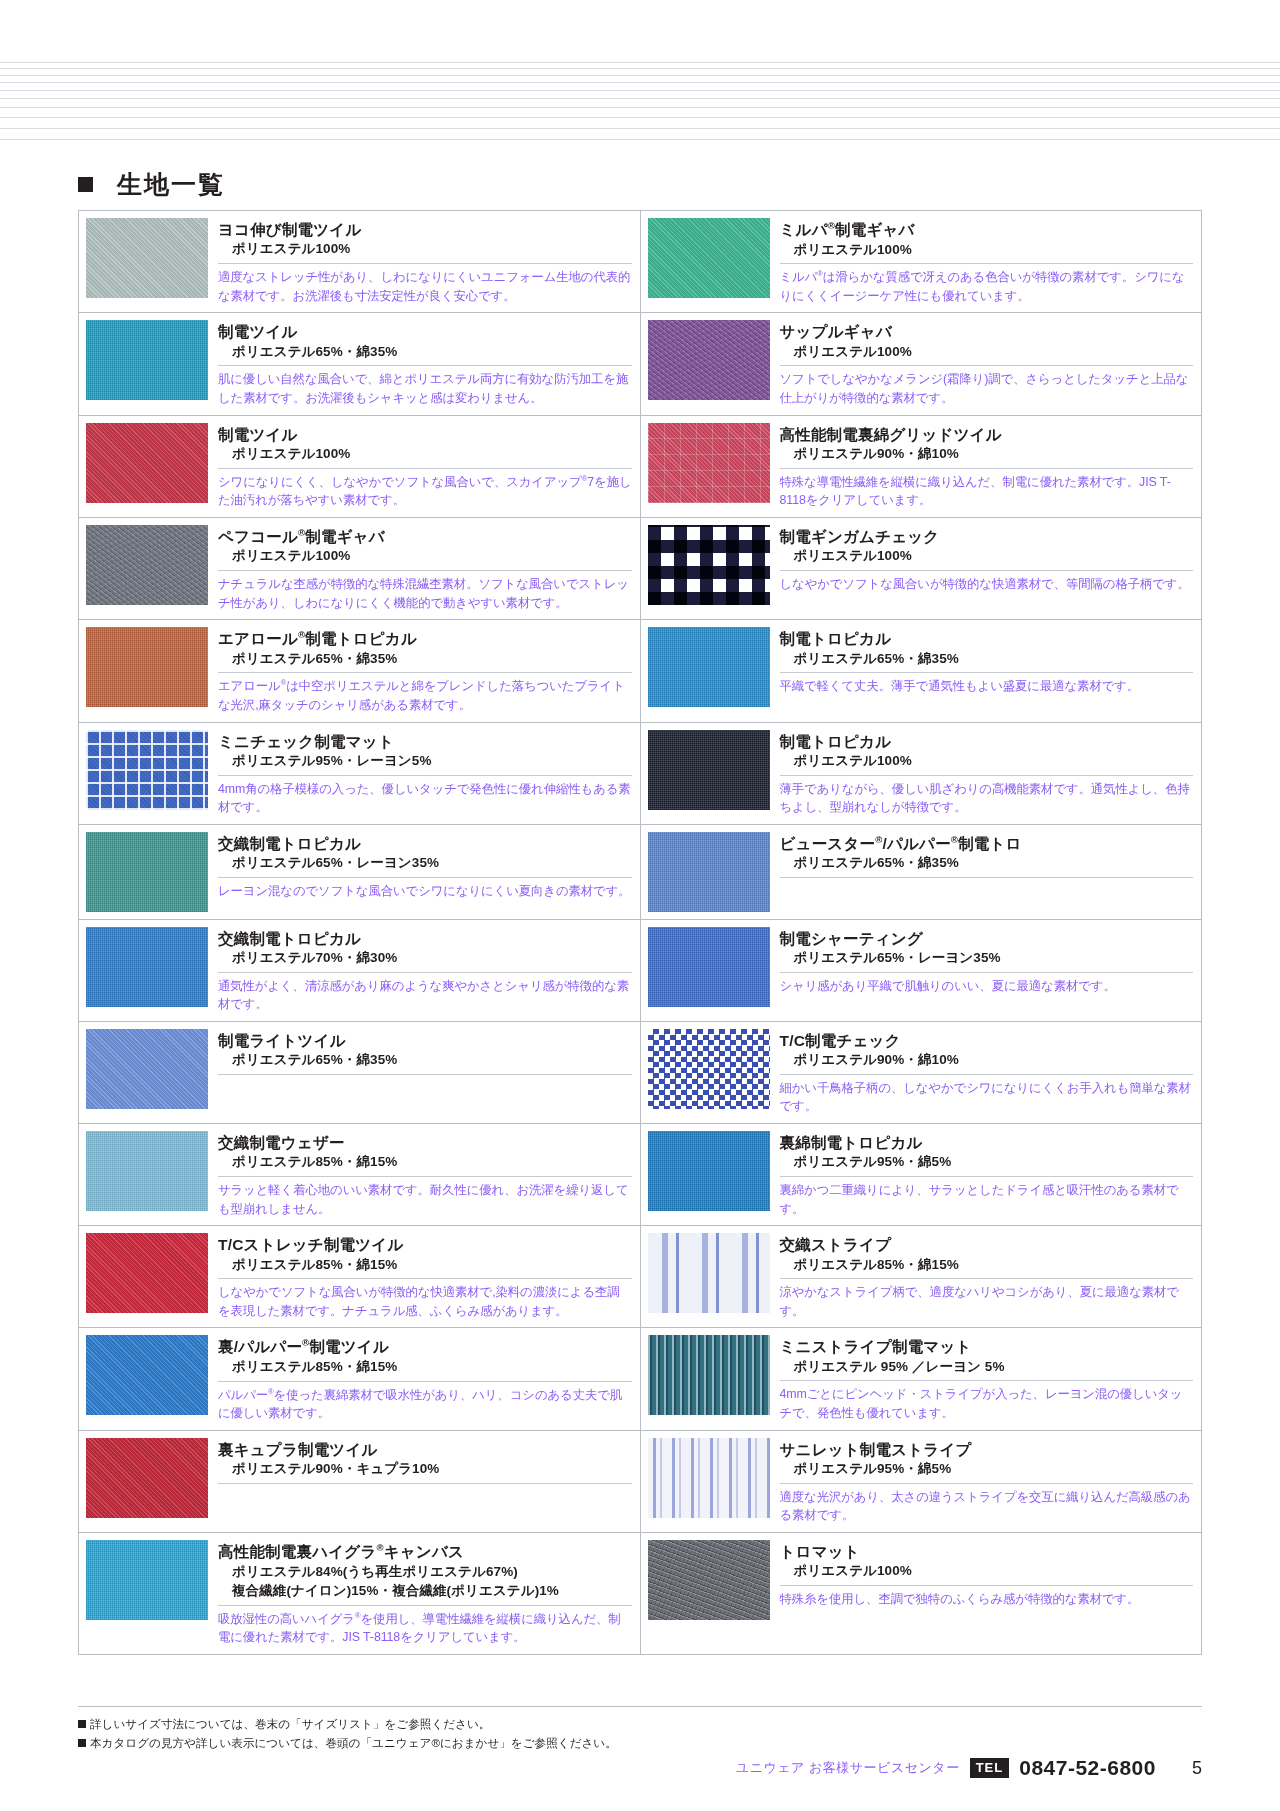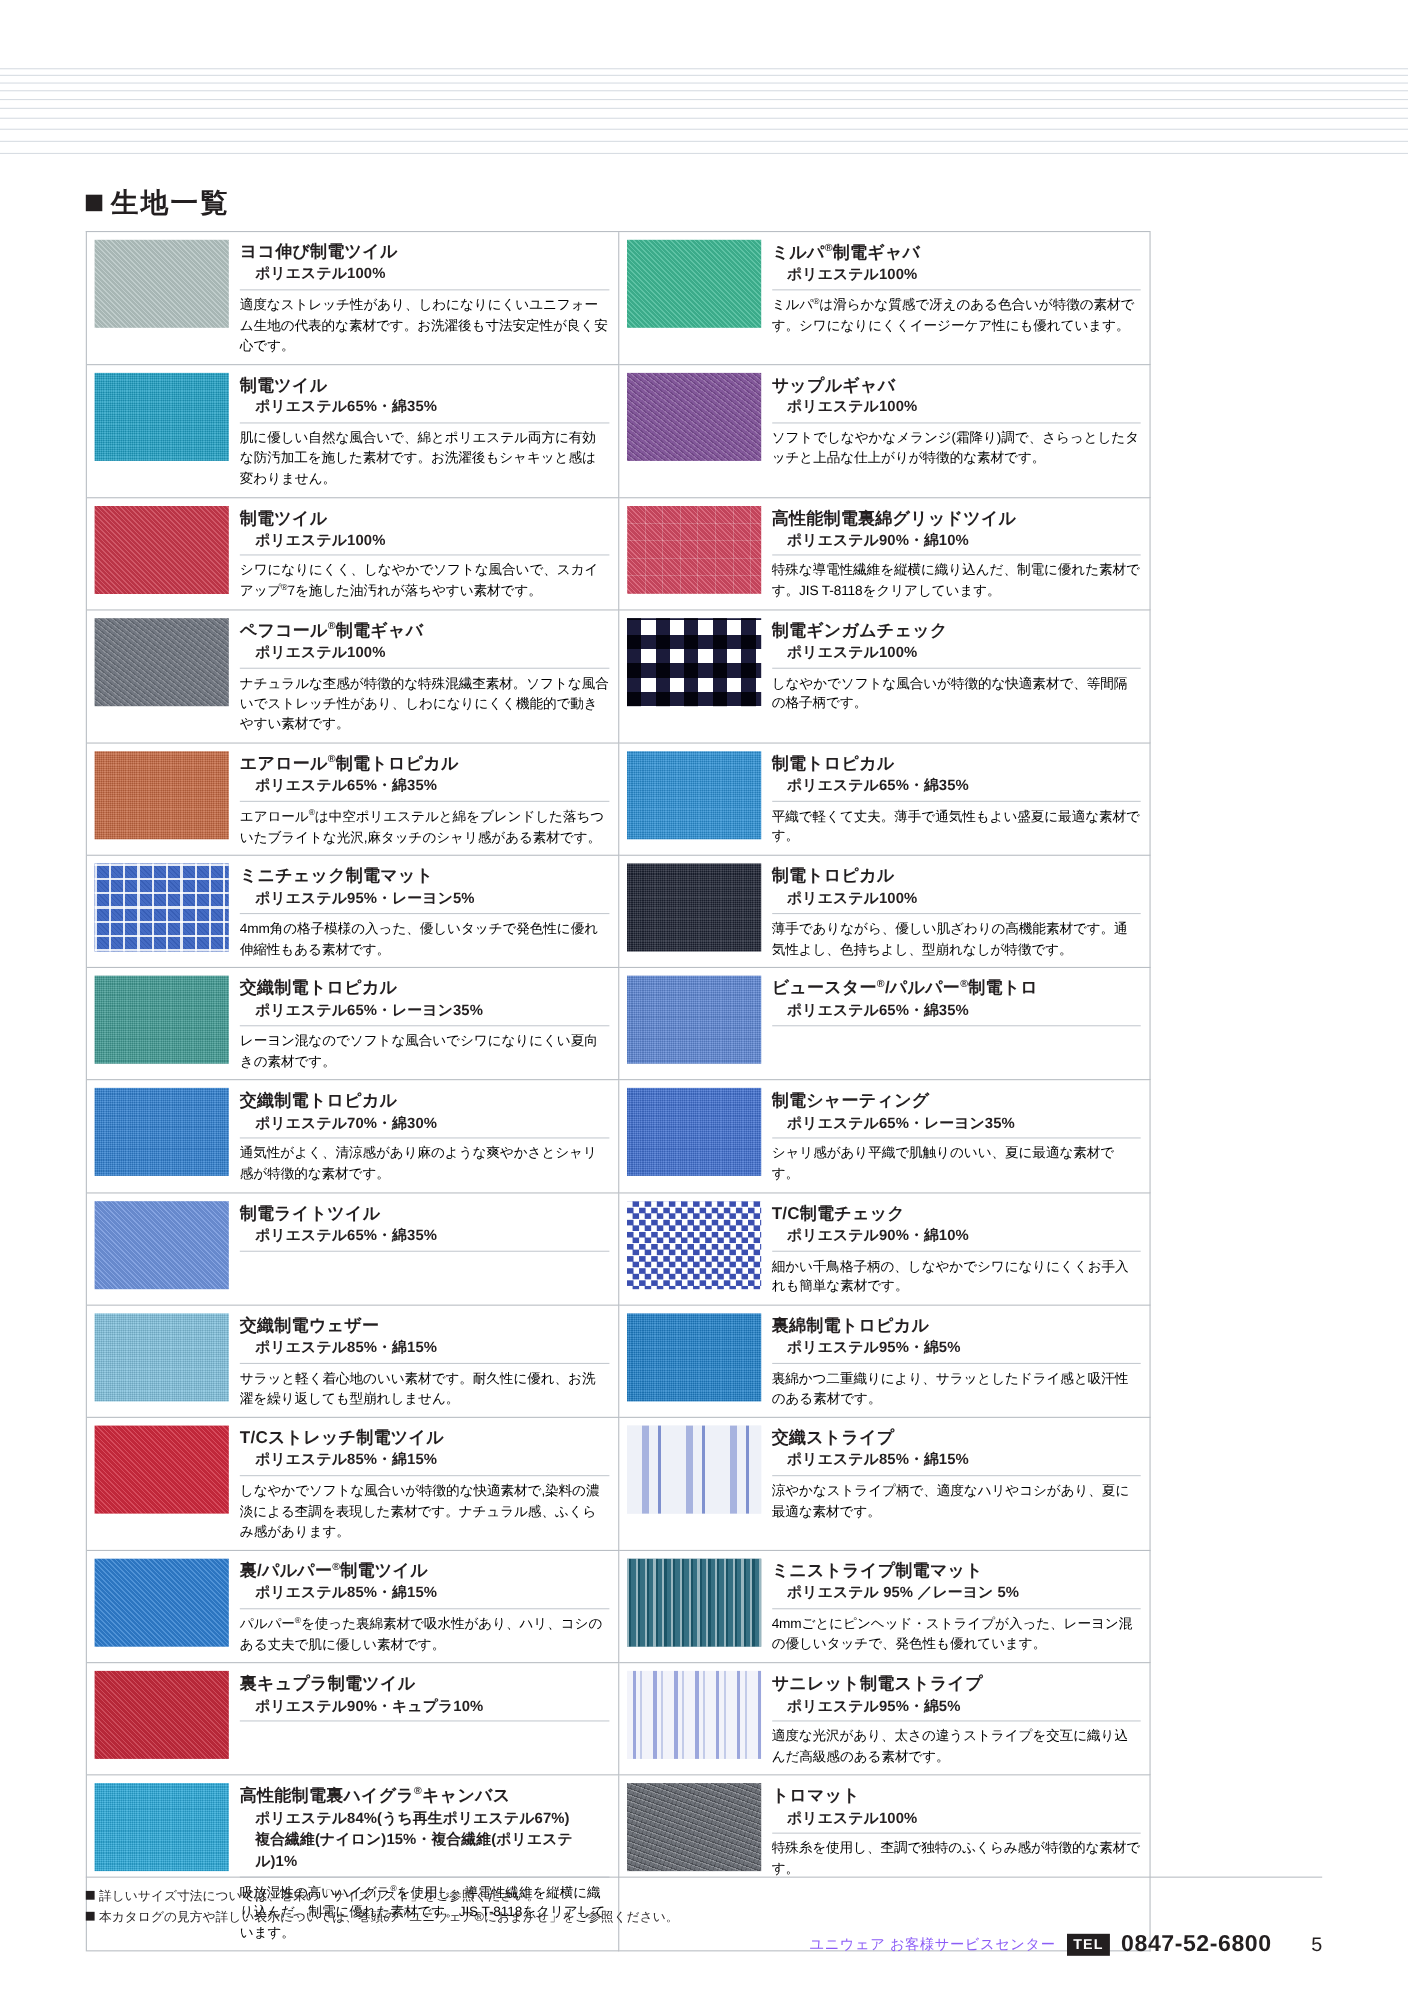--- a/index.html
+++ b/index.html
@@ -26,37 +26,37 @@
     position: absolute;
     left: 0; width: 1280px;
     height: 1px;
     background: #d8dde3;
   }
   .title-row {
     position: absolute;
     left: 78px; top: 168px;
     display: flex;
     align-items: center;
-    gap: 8px;
+    gap: 24px;
   }
   .sq {
     width: 15px; height: 15px;
     background: #231f20;
     display: inline-block;
   }
   .page-title {
     font-size: 25px;
     font-weight: bold;
     letter-spacing: 2px;
     color: #231f20;
   }
   .grid {
     position: absolute;
     left: 78px; top: 210px;
-    width: 968px;
+    width: 1124px;
     display: grid;
     grid-template-columns: 1fr 1fr;
     border-top: 1px solid #b9bec4;
     border-left: 1px solid #b9bec4;
   }
   .cell {
     border-right: 1px solid #b9bec4;
     border-bottom: 1px solid #b9bec4;
     display: flex;
     padding: 7px 8px 7px 7px;
@@ -99,21 +99,21 @@
     line-height: 1.45;
     letter-spacing: 0.1px;
   }
   .rule {
     border-top: 1px solid #c6cbd1;
     margin: 4px 0 4px 0;
   }
   .fdesc {
     font-size: 12.4px;
     line-height: 1.5;
-    color: #000000;
+    color: #8b5cf6;
     letter-spacing: -0.1px;
   }
   .footer {
     position: absolute;
     left: 78px; top: 1706px;
     width: 1124px;
     border-top: 1px solid #b9bec4;
     padding-top: 7px;
   }
   .fnote {

